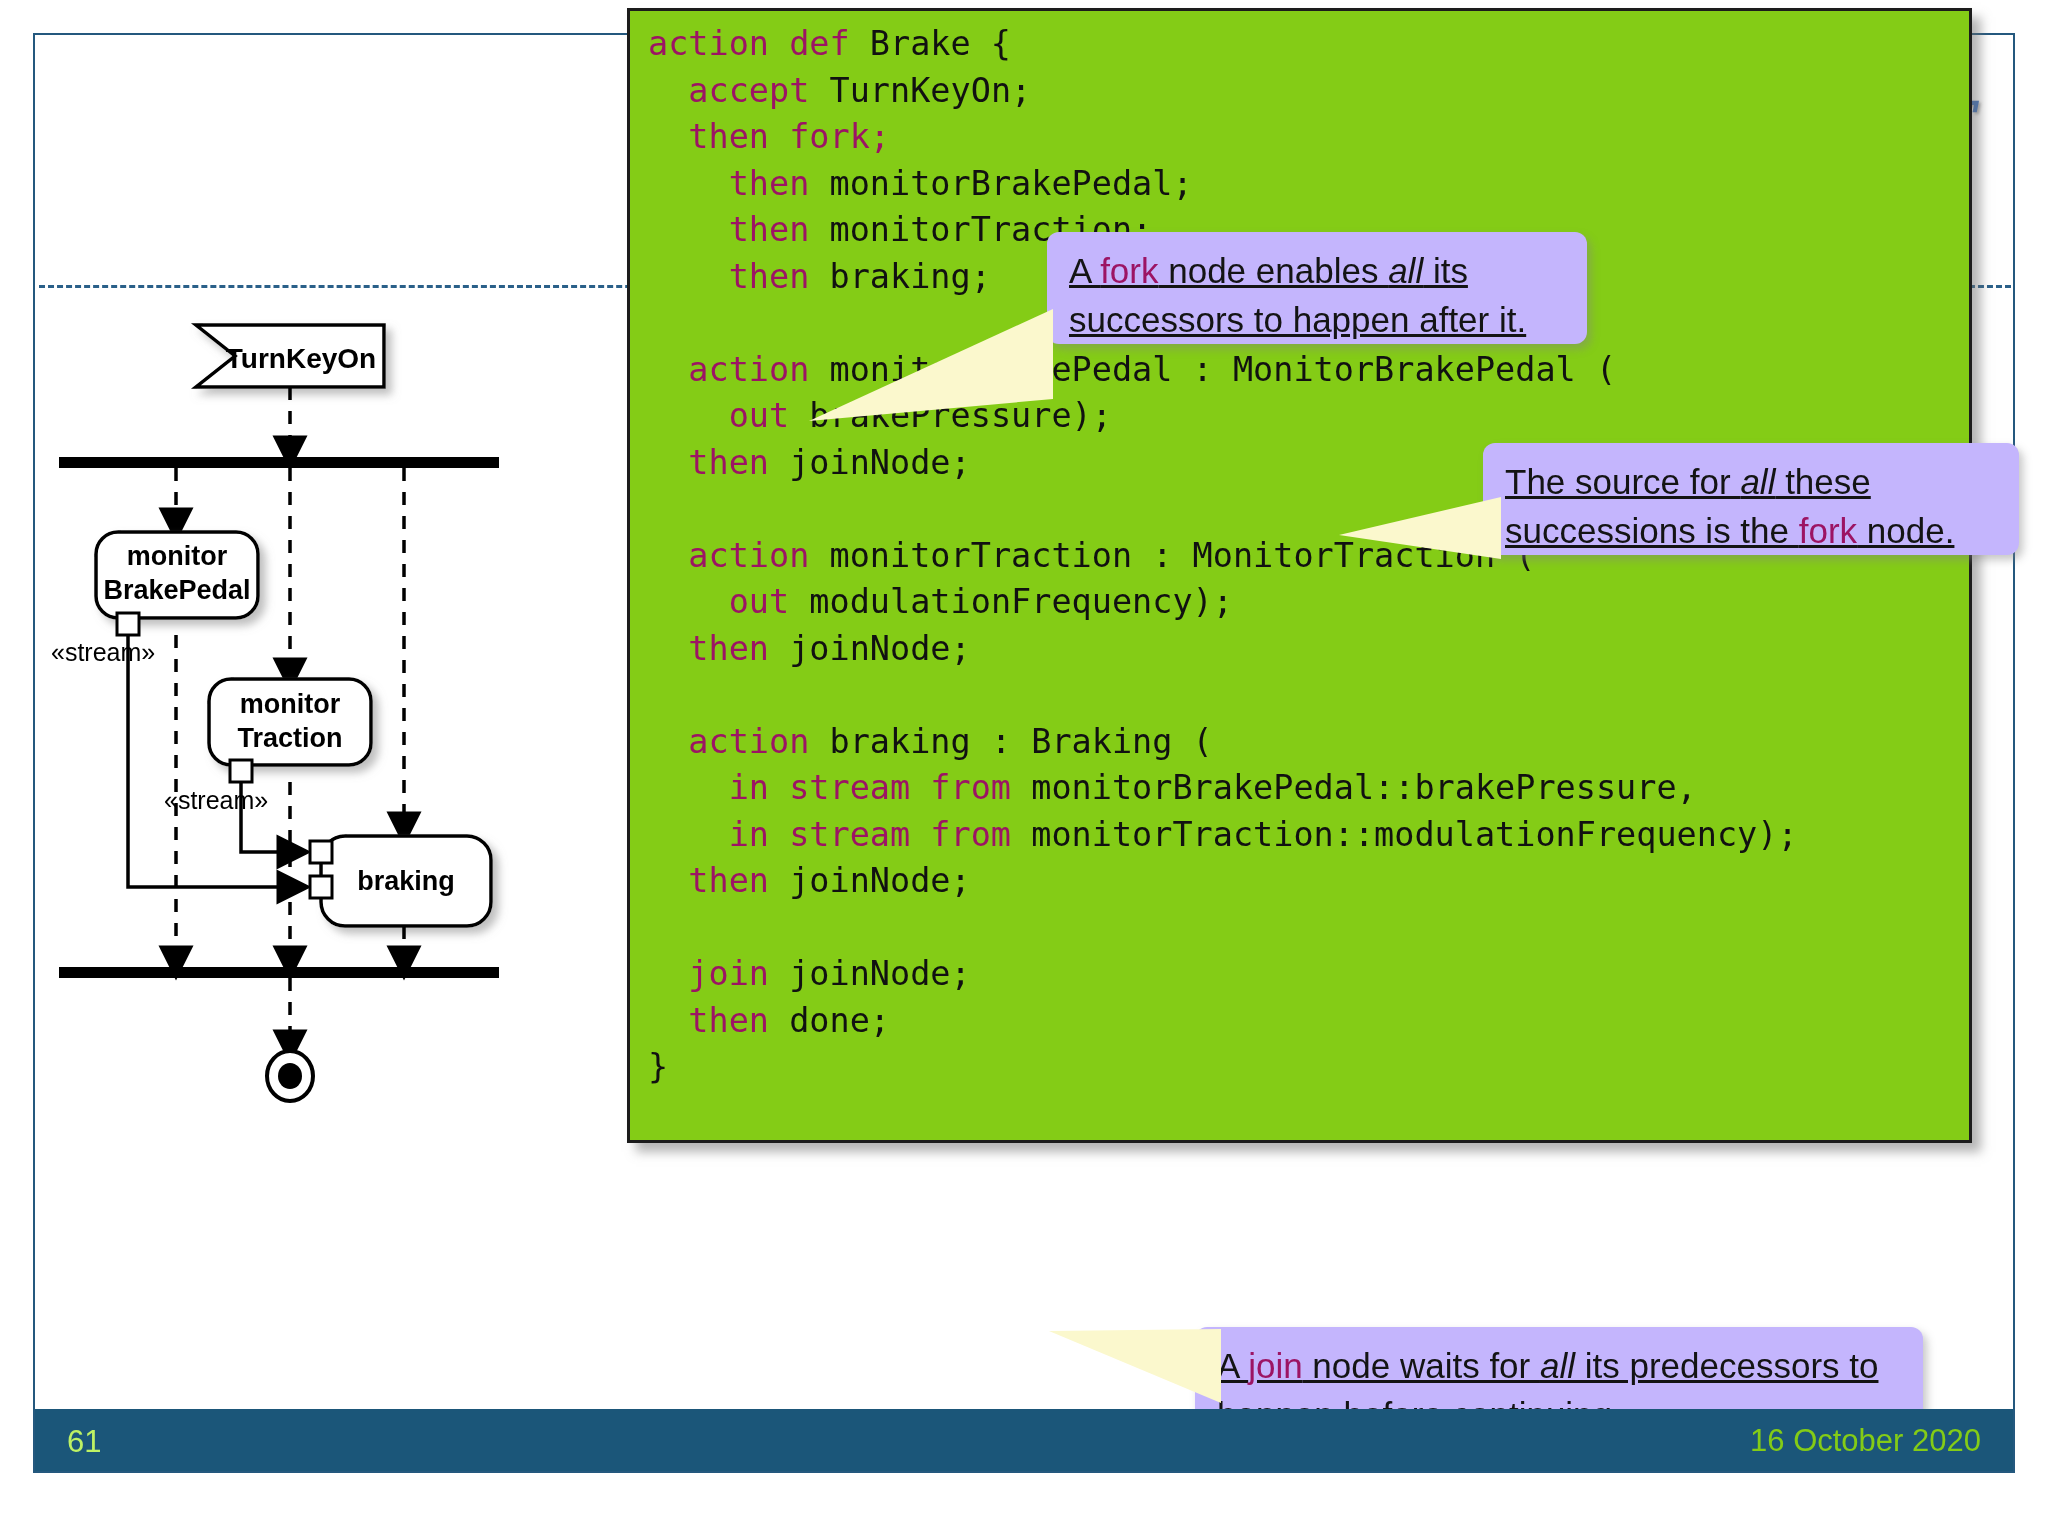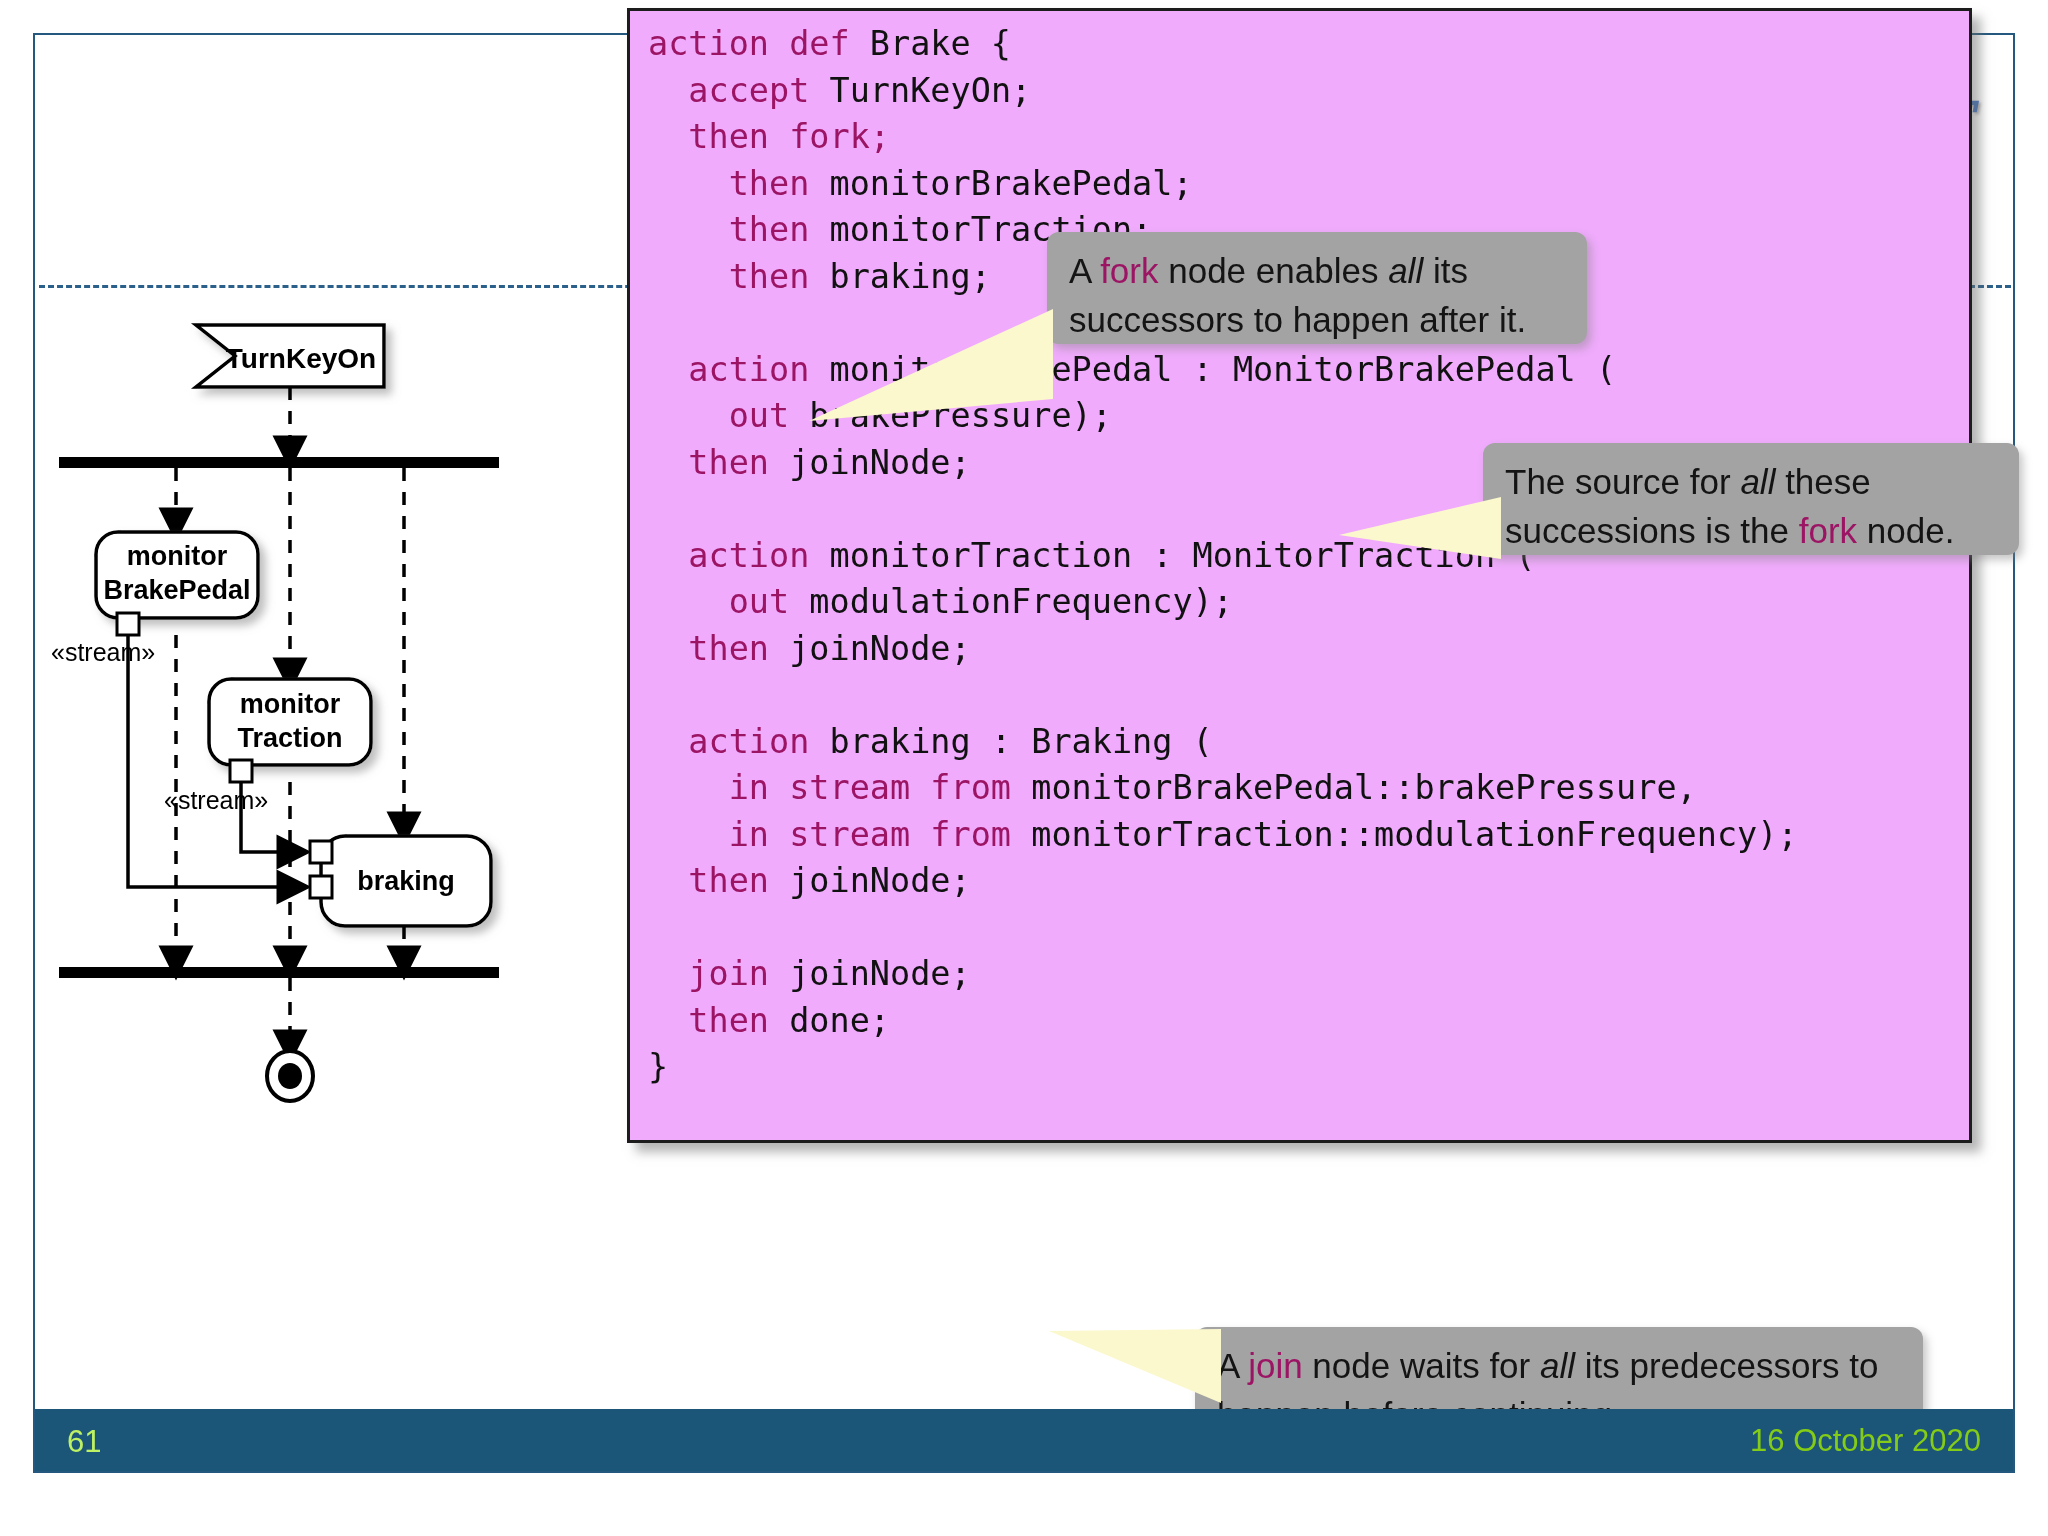--- a/index.html
+++ b/index.html
@@ -27,31 +27,31 @@
   .footer{position:absolute;left:0;bottom:0;width:1978px;height:62px;background:#1b5679;}
   .footer .pg{position:absolute;left:32px;top:15px;color:#bef264;font-size:31px;}
   .footer .dt{position:absolute;right:32px;top:14px;color:#84cc16;font-size:31px;text-align:center;}
 
   
   .diagram{position:absolute;left:4px;top:254px;width:598px;height:1118px;text-align:right;}
   .diagram svg{display:block;}
 
   
   .codebox{position:absolute;left:592px;top:-27px;width:1345px;height:1135px;
-           background:#f0abfc;border:3px solid #1c1c1c;box-sizing:border-box;
+           background:#84cc16;border:3px solid #1c1c1c;box-sizing:border-box;
            box-shadow:9px 9px 10px rgba(110,110,110,.5);}
   .code{position:absolute;left:18px;top:10px;font-family:"DejaVu Sans Mono",monospace;
         font-size:33.5px;line-height:46.5px;white-space:pre;color:#111111;}
   .kw{color:#9c1464;}
 
   
-  .callout{position:absolute;background:#a3a3a3;border-radius:12px;
+  .callout{position:absolute;background:#c4b5fd;border-radius:12px;
            box-shadow:4px 5px 8px rgba(130,130,130,.45);
            font-size:35px;line-height:49px;color:#141414;padding:14px 22px 16px 22px;
-           box-sizing:border-box;}
+           box-sizing:border-box;text-decoration:underline;}
   .callout .hi{color:#9c1464;}
   .callout i{font-style:italic;}
   .tail{position:absolute;}
 
   #callout-fork{left:1012px;top:197px;width:540px;height:112px;}
   #callout-source{left:1448px;top:408px;width:536px;height:112px;}
   #callout-join{left:1160px;top:1292px;width:728px;height:118px;}
 </style>
 </head>
 <body>

